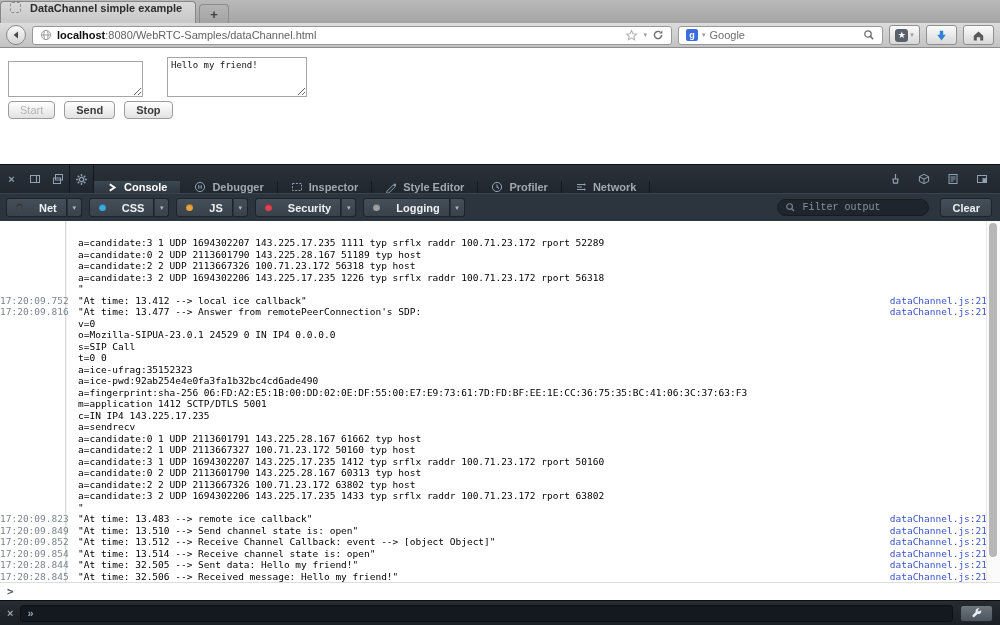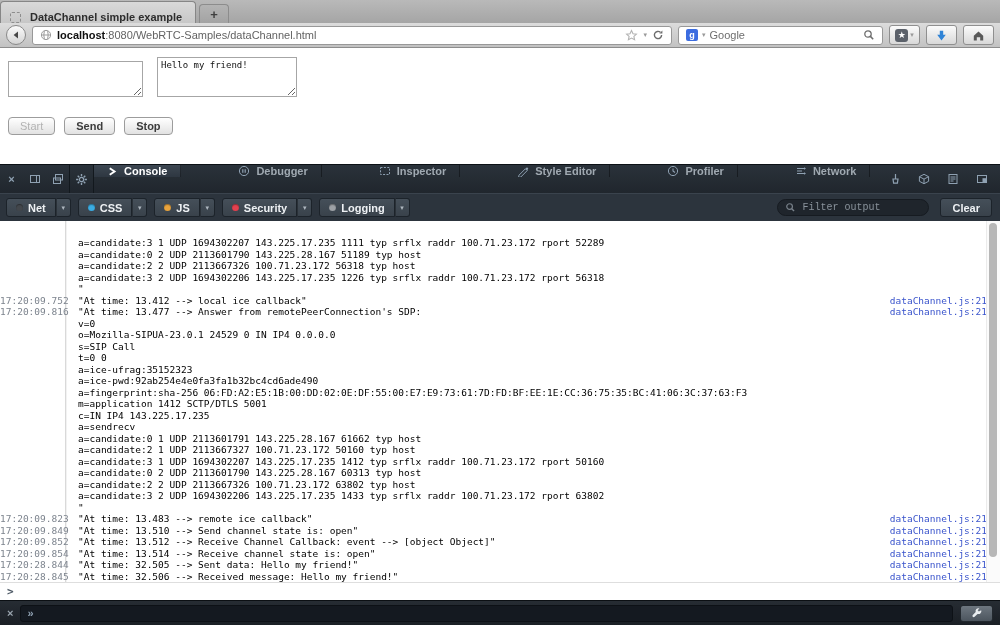--- a/index.html
+++ b/index.html
@@ -1,62 +1,62 @@
 <!DOCTYPE html>
 <html><head>
 <meta charset="utf-8">
 <style>
   html,body{margin:0;padding:0;}
   body{width:1000px;height:625px;overflow:hidden;background:#fff;}
   #app{width:1000px;height:625px;display:flex;flex-direction:column;font-family:"Liberation Sans",sans-serif;}
 
   
   .tabbar{height:23px;background:linear-gradient(#b9b9b9,#a5a5a5);display:flex;align-items:flex-end;flex:0 0 auto;}
-  .tab{height:22px;width:196px;background:linear-gradient(#d9d9d9,#c7c7c7);border:1px solid #868686;border-bottom:none;border-radius:4px 4px 0 0;display:flex;align-items:flex-end;gap:9px;padding:0 9px;box-sizing:border-box;}
+  .tab{height:22px;width:196px;background:linear-gradient(#d9d9d9,#c7c7c7);border:1px solid #868686;border-bottom:none;border-radius:4px 4px 0 0;display:flex;align-items:flex-start;gap:9px;padding:0 9px;box-sizing:border-box;}
   .tab-favicon{width:9px;height:9px;border:1px dashed #8d8d8d;border-radius:2px;flex:0 0 auto;}
   .tab-title{font-size:11px;font-weight:bold;color:#2d2d2d;white-space:nowrap;overflow:hidden;}
   .newtab{height:19px;width:30px;margin-left:3px;display:flex;align-items:center;justify-content:center;color:#3f3f3f;font-size:13px;font-weight:bold;background:linear-gradient(#b4b4b4,#a3a3a3);border:1px solid #8c8c8c;border-bottom:none;border-radius:4px 4px 0 0;box-sizing:border-box;}
 
   .navbar{height:25px;background:linear-gradient(#dcdcdc,#c2c2c2);border-bottom:1px solid #8d8d8d;display:flex;align-items:center;padding:0 6px;gap:6px;box-sizing:border-box;flex:0 0 auto;}
   .back-btn{width:20px;height:20px;border-radius:50%;border:1px solid #898989;background:linear-gradient(#fbfbfb,#d4d4d4);display:flex;align-items:center;justify-content:center;box-sizing:border-box;flex:0 0 auto;}
   .urlbar{flex:1;height:19px;background:#fff;border:1px solid #989898;border-radius:3px;display:flex;align-items:center;padding:0 7px;gap:5px;box-sizing:border-box;}
   .url-text{font-size:11px;color:#636363;white-space:nowrap;}
   .url-host{font-weight:bold;color:#101010;}
   .flexspace{flex:1;}
   .url-caret,.search-caret{font-size:7px;color:#9a9a9a;}
   .searchbar{width:205px;height:19px;background:#fff;border:1px solid #989898;border-radius:3px;display:flex;align-items:center;padding:0 7px;gap:4px;box-sizing:border-box;flex:0 0 auto;}
   .google-icon{width:12px;height:12px;background:#3b6ce0;border-radius:2px;color:#fff;font-size:9px;font-weight:bold;display:flex;align-items:center;justify-content:center;flex:0 0 auto;}
   .search-label{font-size:11px;color:#6e6e6e;}
   .nav-btn{height:20px;min-width:31px;border:1px solid #8f8f8f;border-radius:3px;background:linear-gradient(#fbfbfb,#d8d8d8);display:flex;align-items:center;justify-content:center;gap:2px;box-sizing:border-box;padding:0 4px;flex:0 0 auto;}
   .bm-box{width:13px;height:13px;background:#5b616a;border-radius:3px;color:#fff;font-size:9px;line-height:13px;text-align:center;}
 
   
   .page{flex:1;background:#fff;padding:9px 0 0 8px;min-height:0;}
-  .ta-row{display:flex;align-items:flex-end;gap:14px;}
+  .ta-row{display:flex;align-items:flex-end;gap:24px;}
   .page textarea{font-family:"DejaVu Sans Mono",monospace;font-size:9px;line-height:11px;border:1px solid #a6a6a6;resize:both;padding:2px 3px;box-sizing:border-box;outline:none;background:#fff;color:#111;}
   .ta1{width:135px;height:36px;}
   .ta2{width:140px;height:40px;}
-  .btn-row{margin-top:20px;display:flex;gap:9px;align-items:flex-end;}
+  .btn-row{margin-top:4px;display:flex;gap:9px;align-items:flex-end;}
   .mac-btn{height:18px;padding:0 11px;border:1px solid #9c9c9c;border-radius:4px;background:linear-gradient(#ffffff,#e2e2e2);font-size:11px;font-weight:bold;color:#3c3c3c;font-family:"Liberation Sans",sans-serif;}
   .mac-btn.disabled{color:#b3b3b3;font-weight:normal;}
 
   
   .devtools{flex:0 0 auto;display:flex;flex-direction:column;border-top:1px solid #0c1116;}
   .dt-toolbar{height:28px;background:linear-gradient(#2a323a,#20262d);display:flex;align-items:stretch;color:#b6babf;flex:0 0 auto;}
   .dt-iconbtn{width:23px;display:flex;align-items:center;justify-content:center;color:#8fa1b2;font-size:11px;font-weight:bold;}
   .dt-sep{width:1px;background:#12181d;}
-  #dt-tabs{display:flex;align-items:flex-start;gap:44px;}
+  #dt-tabs{display:flex;align-items:flex-end;}
   .dt-tab{display:flex;align-items:center;gap:6px;padding:0 13px;font-size:11px;font-weight:bold;color:#a0a9b1;border-right:1px solid rgba(0,0,0,.38);}
   .dt-tab.active{background:linear-gradient(#3d4752,#2e3741);color:#fff;}
   .dt-right{margin-left:auto;display:flex;align-items:center;gap:3px;padding-right:5px;}
   .dt-right .dt-iconbtn{width:26px;}
 
   .dt-filterbar{height:28px;background:#2c343d;border-top:1px solid #3a434d;display:flex;align-items:center;padding:0 6px;gap:7px;box-sizing:border-box;flex:0 0 auto;}
   .filter-group{display:flex;height:19px;flex:0 0 auto;}
-  .filter-main{display:flex;align-items:center;gap:5px;padding:8px 9px;background:linear-gradient(#454f59,#39424b);border:1px solid #1c232a;border-radius:3px 0 0 3px;color:#eef1f4;font-size:11px;font-weight:bold;box-sizing:border-box;}
+  .filter-main{display:flex;align-items:center;gap:16px;padding:8px 9px;background:linear-gradient(#454f59,#39424b);border:1px solid #1c232a;border-radius:3px 0 0 3px;color:#eef1f4;font-size:11px;font-weight:bold;box-sizing:border-box;}
   .filter-arrow{width:15px;display:flex;align-items:center;justify-content:center;background:linear-gradient(#454f59,#39424b);border:1px solid #1c232a;border-left:1px solid #2a3138;border-radius:0 3px 3px 0;color:#aeb7bf;font-size:7px;box-sizing:border-box;}
   .filter-dot{width:7px;height:7px;border-radius:50%;box-shadow:inset 0 1px 1px rgba(0,0,0,.35);}
   .filter-search{margin-left:auto;width:152px;height:17px;border-radius:9px;background:#1f252c;border:1px solid #161b21;display:flex;align-items:center;padding:0 7px;gap:4px;box-sizing:border-box;}
   .filter-search input{background:transparent;border:none;outline:none;color:#98a1aa;font-size:10px;width:100%;font-family:Liberation Mono, monospace;}
   .filter-search input::placeholder{color:#8a939c;}
   .clear-btn{height:19px;padding:0 11px;background:linear-gradient(#454f59,#39424b);border:1px solid #1c232a;border-radius:3px;color:#eef1f4;font-size:11px;font-weight:bold;margin:0 2px 0 4px;font-family:"Liberation Sans",sans-serif;}
 
   .console-output{flex:1;background:#fff;position:relative;font-family:"DejaVu Sans Mono",monospace;font-size:9.5px;line-height:11.5px;padding-top:16px;overflow:hidden;min-height:0;}
   .gutter-line{position:absolute;left:65px;top:0;bottom:0;width:1px;background:#d9d9d9;box-shadow:1px 0 0 #f2f2f2;}
   .msg{position:relative;padding-left:78px;}

